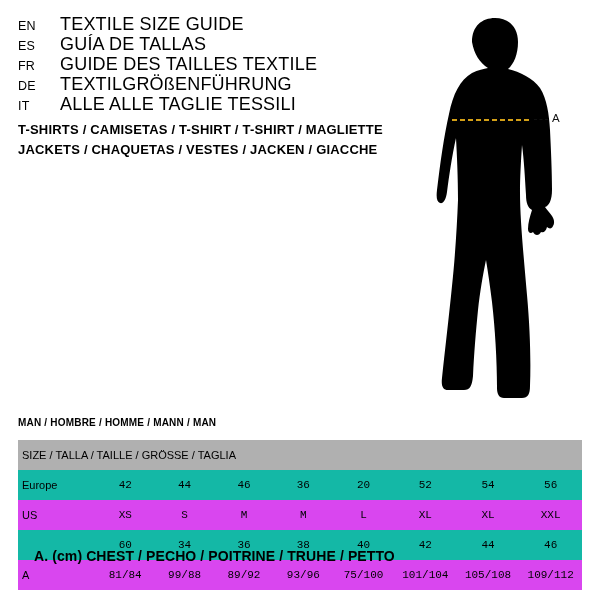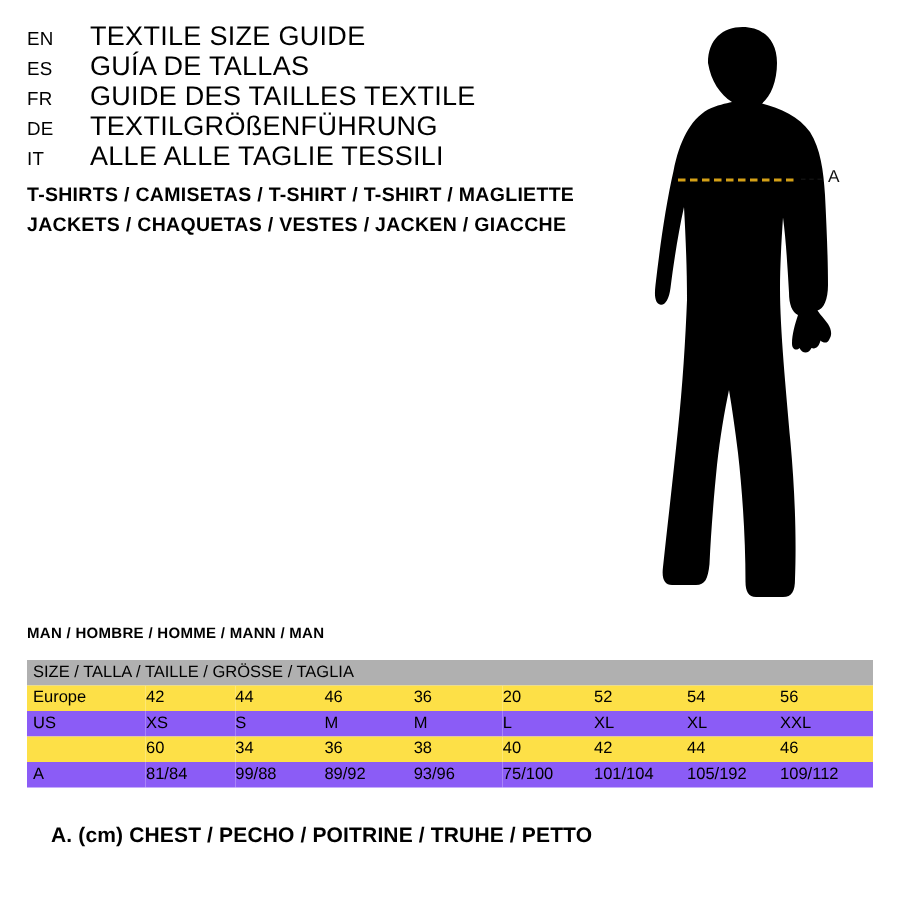--- a/index.html
+++ b/index.html
@@ -97,43 +97,44 @@
   .size-table {
     position: absolute;
     left: 18px;
     top: 440px;
     width: 564px;
     border-collapse: collapse;
     font-size: 11px;
   }
   .size-table td {
     padding: 0;
-    height: 17px;
+    height: 30px;
     vertical-align: middle;
     font-size: 11px;
     line-height: 17px;
   }
   .row-head td {
     background: #b0b0b0;
     font-weight: normal;
     color: #000;
   }
   .row-shade td {
-    background: #fde047;
+    background: #14b8a6;
   }
   .row-plain td {
-    background: #8b5cf6;
+    background: #d946ef;
   }
   .col-label {
     width: 86px;
     padding-left: 4px !important;
   }
   .cell {
     width: 68px;
-    text-align: left;
+    text-align: center;
+    font-family: Liberation Mono, monospace;
   }
   .row-head .col-label {
     padding-left: 4px !important;
   }
 
   
   .footer-note {
     position: absolute;
     left: 34px;
     top: 548px;
@@ -267,21 +268,21 @@
         <td class="cell">46</td>
       </tr>
       <tr class="row-plain">
         <td class="col-label">A</td>
         <td class="cell">81/84</td>
         <td class="cell">99/88</td>
         <td class="cell">89/92</td>
         <td class="cell">93/96</td>
         <td class="cell">75/100</td>
         <td class="cell">101/104</td>
-        <td class="cell">105/192</td>
+        <td class="cell">105/108</td>
         <td class="cell">109/112</td>
       </tr>
     </tbody>
   </table>
 
   <div class="footer-note">A. (cm) CHEST / PECHO / POITRINE / TRUHE / PETTO</div>
 
 </div>
 
 </body></html>

